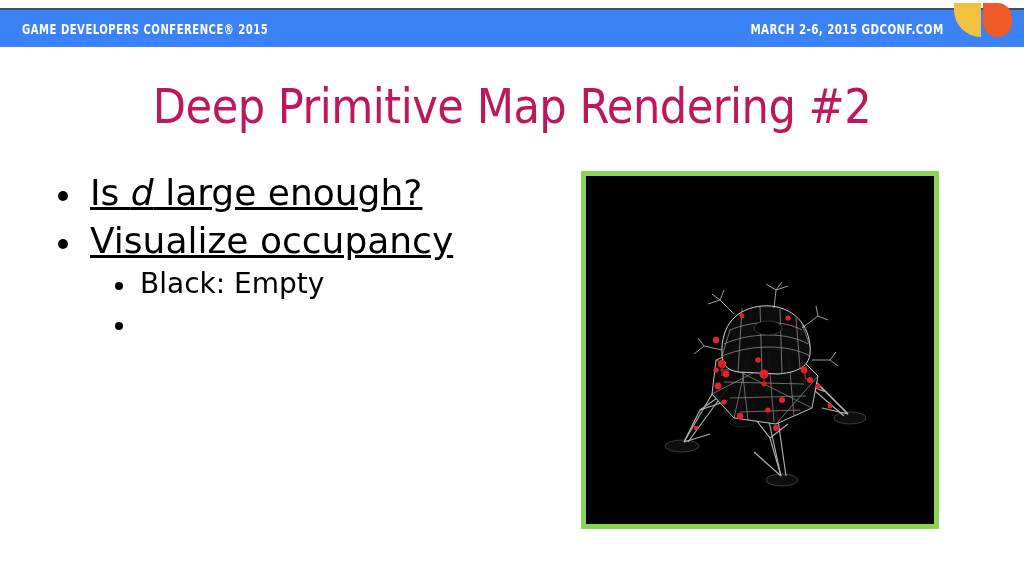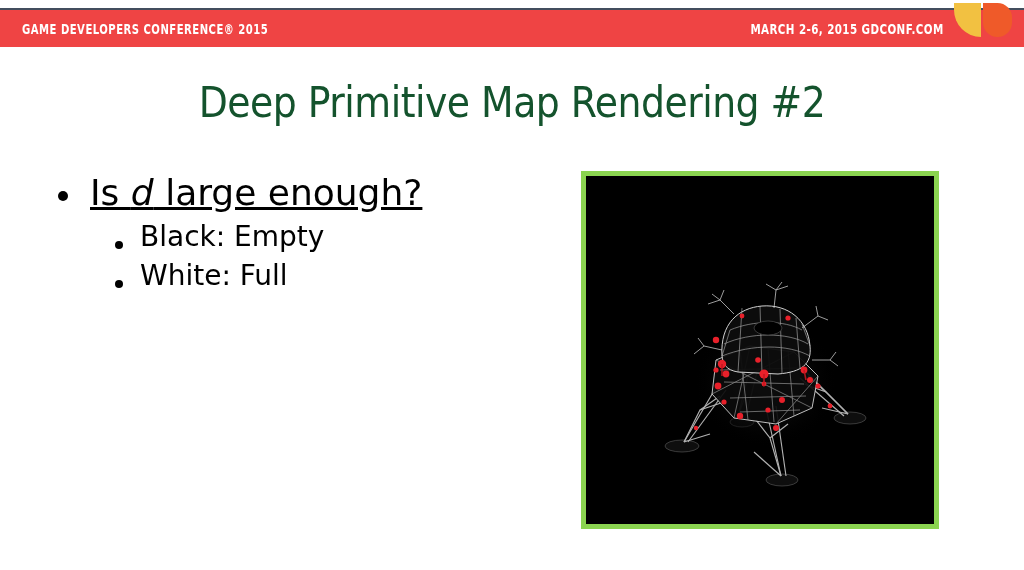--- a/index.html
+++ b/index.html
@@ -15,21 +15,21 @@
     position: relative;
   }
 
   
   .header-bar {
     position: absolute;
     left: 0;
     top: 8px;
     width: 1024px;
     height: 39px;
-    background: #ef4444;
+    background: #3b82f6;
     border-top: 2px solid #434e5e;
     box-sizing: border-box;
   }
   .header-left {
     position: absolute;
     left: 22px;
     top: 11px;
     color: #ffffff;
     font-family: "DejaVu Sans Condensed", "Liberation Sans Narrow", "Liberation Sans", sans-serif;
     font-size: 14px;
@@ -82,23 +82,23 @@
   }
 
   
   .slide-title {
     position: absolute;
     left: 0;
     top: 78px;
     width: 1024px;
     text-align: center;
     font-family: "DejaVu Sans Condensed", "Liberation Sans Narrow", "Liberation Sans", sans-serif;
-    font-size: 42px;
+    font-size: 48px;
     font-weight: normal;
-    color: #14532d;
+    color: #be185d;
     letter-spacing: -0.5px;
     white-space: nowrap;
   }
 
   
   .body-list {
     position: absolute;
     left: 58px;
     top: 170px;
     width: 500px;
@@ -107,21 +107,20 @@
     display: flex;
     align-items: flex-start;
     margin-bottom: 2px;
   }
   .bullet-row.level1 {
     padding-left: 0;
     text-decoration: underline;
   }
   .bullet-row.level2 {
     padding-left: 57px;
-    align-items: center;
   }
   .dot {
     flex: 0 0 auto;
     border-radius: 50%;
     background: #000000;
   }
   .level1 .dot {
     width: 10px;
     height: 10px;
     margin-top: 21px;
@@ -183,29 +182,32 @@
 
 <div class="slide-title">Deep Primitive Map Rendering #2</div>
 
 <div class="body-list">
 
   <div class="bullet-row level1">
     <span class="dot"></span>
     <span class="btext"><span>Is </span><em>d</em><span> large enough?</span></span>
   </div>
 
+  <div class="bullet-row level1">
+    <span class="dot"></span>
+    <span class="btext">Visualize occupancy</span>
+  </div>
 
   <div class="bullet-row level2">
     <span class="dot"></span>
     <span class="btext">Black: Empty</span>
   </div>
 
   <div class="bullet-row level2">
     <span class="dot"></span>
-    <span class="btext">White: Full</span>
   </div>
 
 
 
 </div>
 
 <div class="figure-frame">
   <svg class="figure-canvas" viewBox="0 0 348 348">
     <defs>
       <radialGradient id="glow" cx="50%" cy="50%" r="50%">

